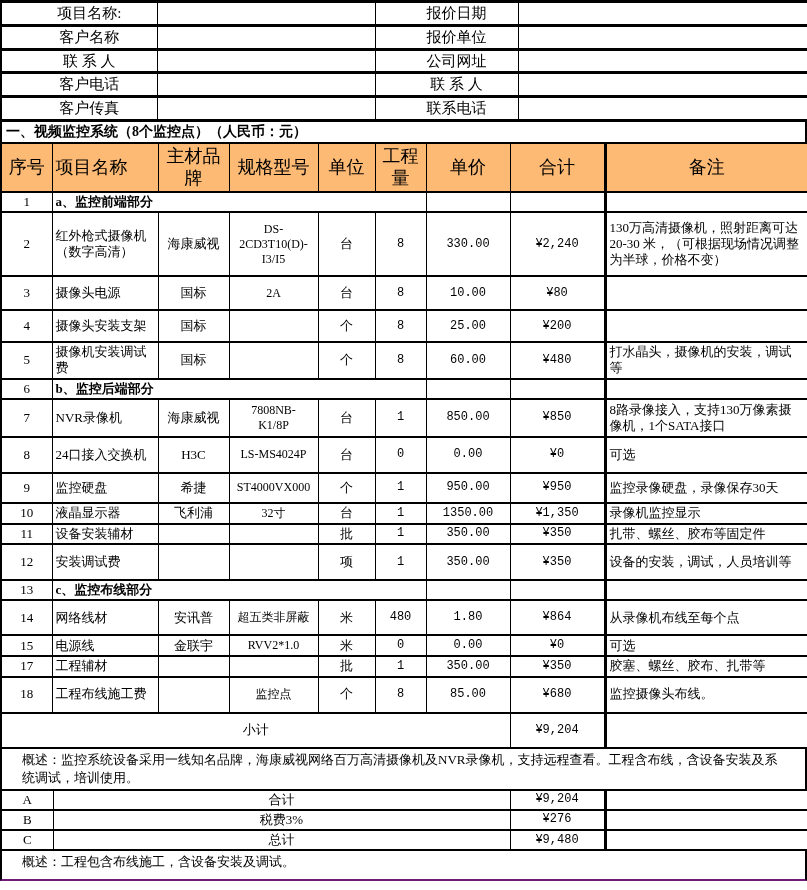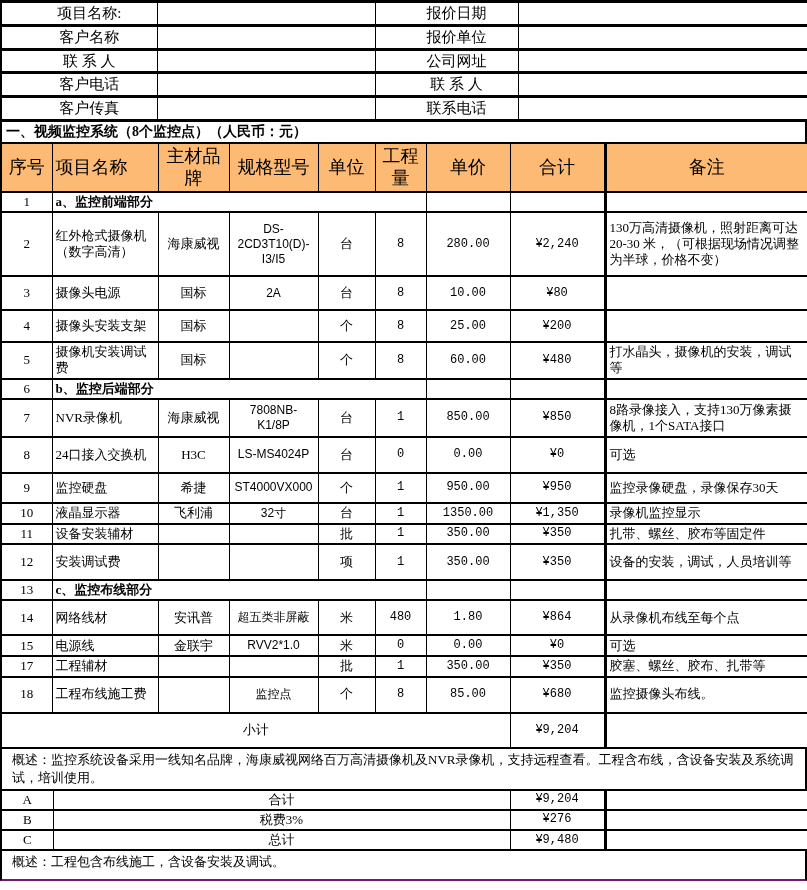--- a/index.html
+++ b/index.html
@@ -24,26 +24,26 @@
     font-size:14px;font-weight:bold;padding:1px 4px;box-sizing:content-box;
   }
   
   .main-table{border:2px solid #000;}
   .main-table td{border:1px solid #000;border-top:2px solid #000;border-bottom:2px solid #000;}
   .main-table td:last-child{border-left:3px solid #000;}
   .main-table tr.hdr td{background:#fdba74;font-size:18px;margin-left:39px;}
   .c{text-align:center;}
   .l{text-align:left;}
   .num{font-family:"Liberation Mono","DejaVu Sans Mono",monospace;font-size:12px;}
-  .spec{font-family:Liberation Sans, sans-serif;font-size:12px;white-space:pre-line;}
+  .spec{font-family:Liberation Serif, serif;font-size:12px;white-space:pre-line;}
   .sect{font-weight:bold;}
   
   .note-block{
     border-left:2px solid #000;border-right:2px solid #000;
-    font-size:13px;line-height:1.45;padding:2px 10px;box-sizing:border-box;
+    font-size:13px;line-height:1.45;padding:2px 20px;box-sizing:border-box;
   }
   .note-1{height:40px;}
   .note-2{height:30px;border-bottom:2px solid #701a75;}
   
   .sum-table{border:2px solid #000;}
   .sum-table td{border:1px solid #000;border-top:2px solid #000;border-bottom:2px solid #000;height:19px;}
   .sum-table td:last-child{border-left:3px solid #000;}
 </style>
 </head>
 <body>
@@ -128,21 +128,21 @@
 
     <tr style="height:64px">
       <td class="c">2</td>
       <td class="l">红外枪式摄像机（数字高清）</td>
       <td class="c">海康威视</td>
       <td class="c spec">DS-
 2CD3T10(D)-
 I3/I5</td>
       <td class="c">台</td>
       <td class="c num">8</td>
-      <td class="c num">280.00</td>
+      <td class="c num">330.00</td>
       <td class="c num">¥2,240</td>
       <td class="l">130万高清摄像机，照射距离可达20-30 米，（可根据现场情况调整为半球，价格不变）</td>
     </tr>
 
     <tr style="height:34px">
       <td class="c">3</td>
       <td class="l">摄像头电源</td>
       <td class="c">国标</td>
       <td class="c spec">2A</td>
       <td class="c">台</td>

